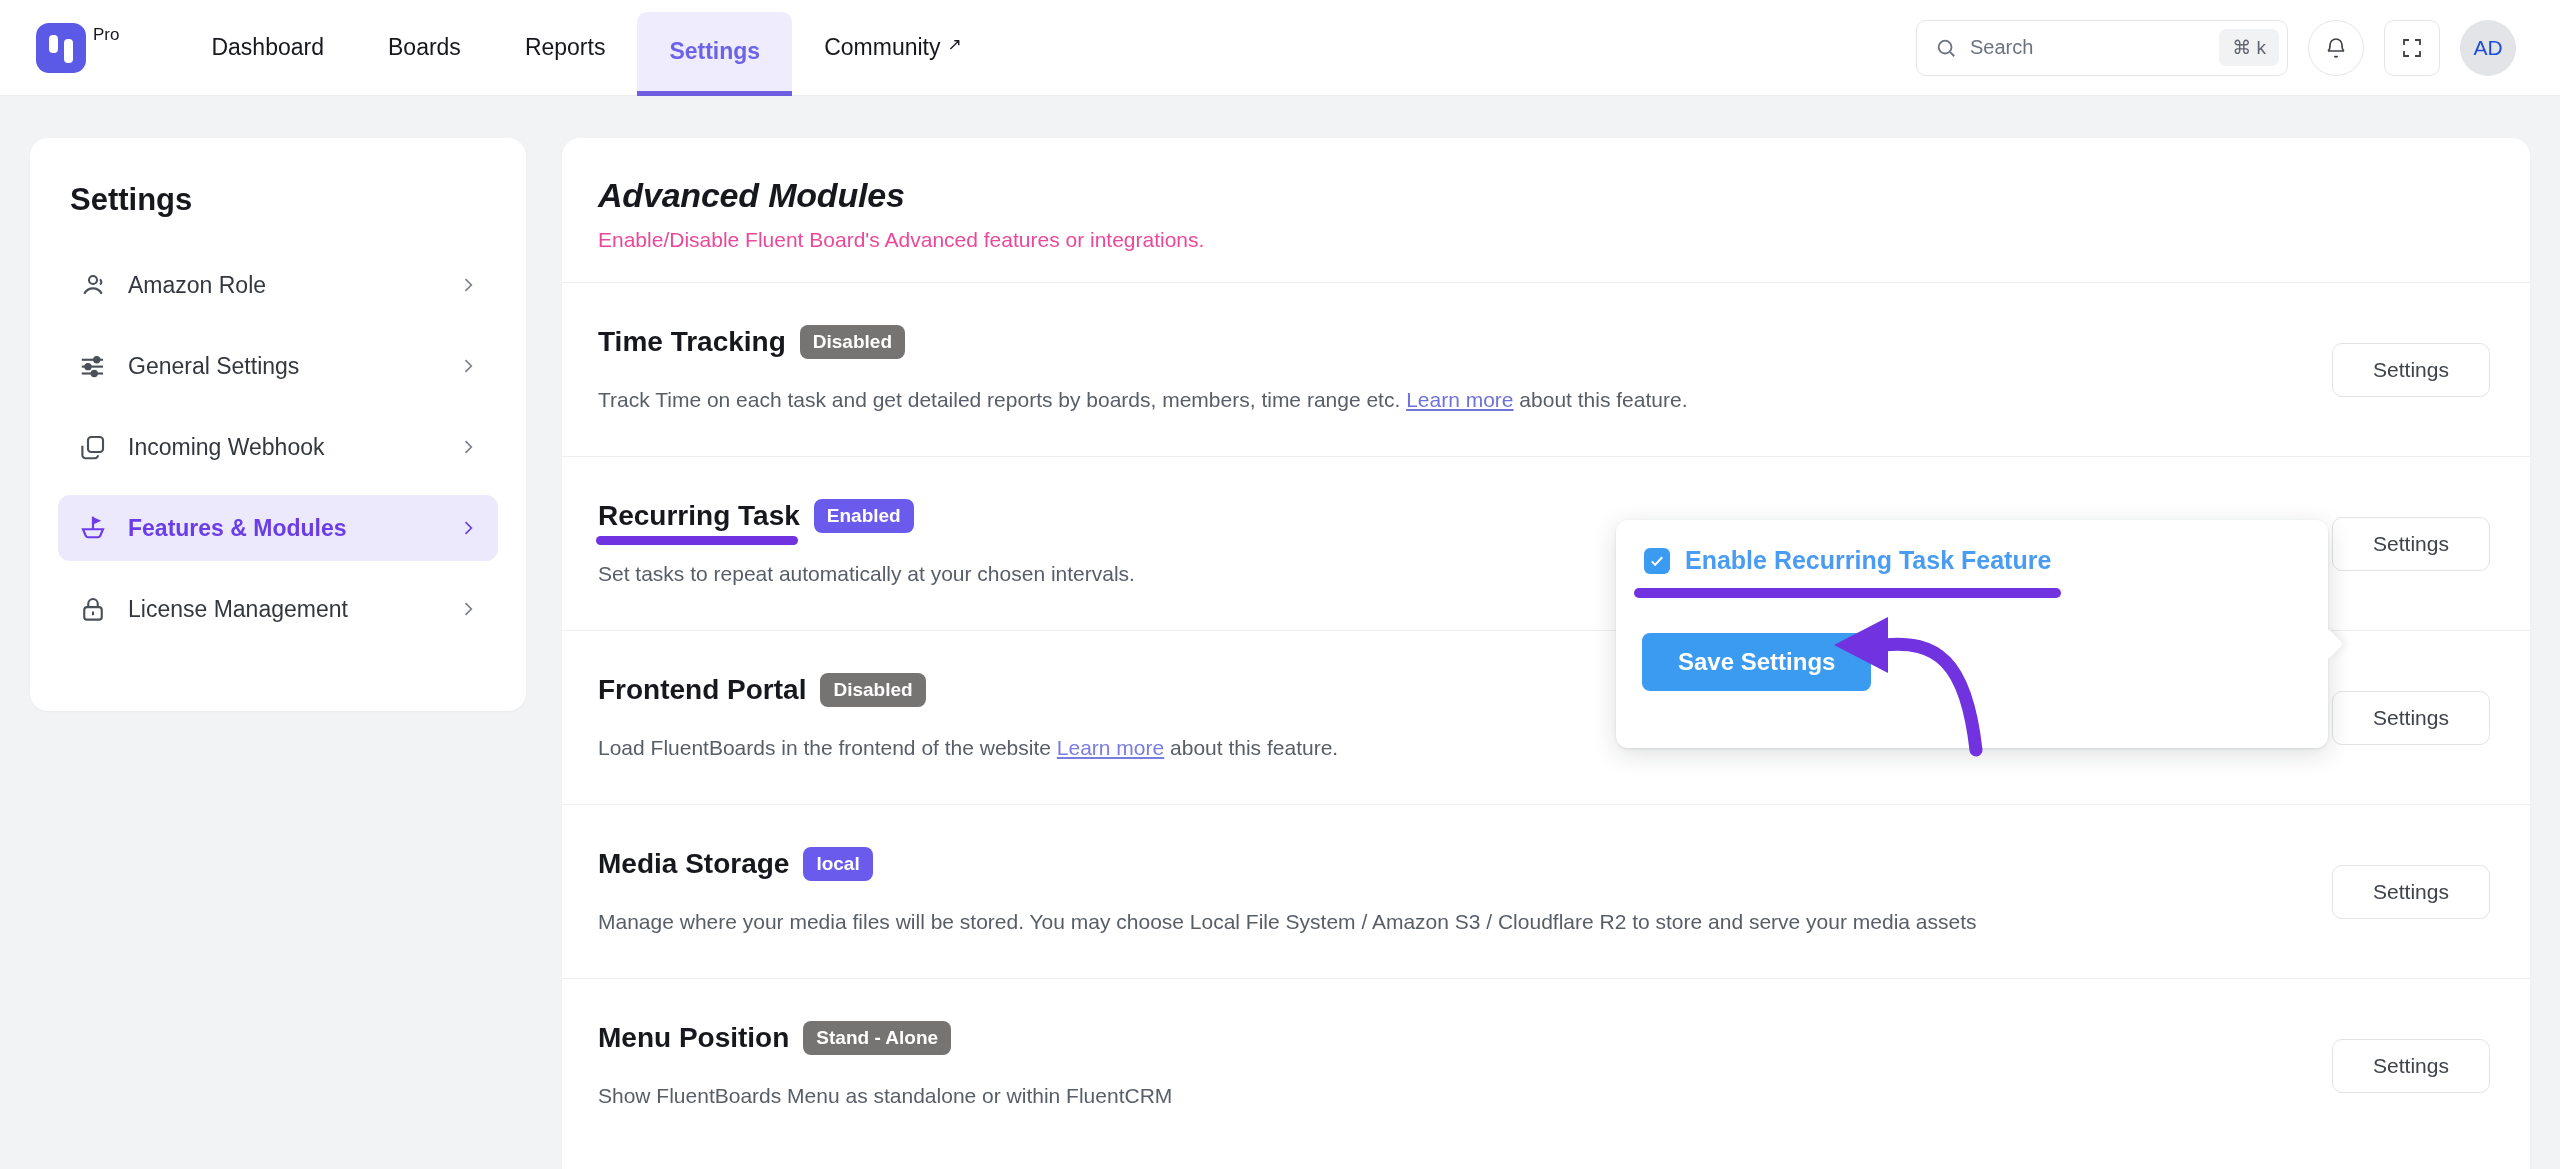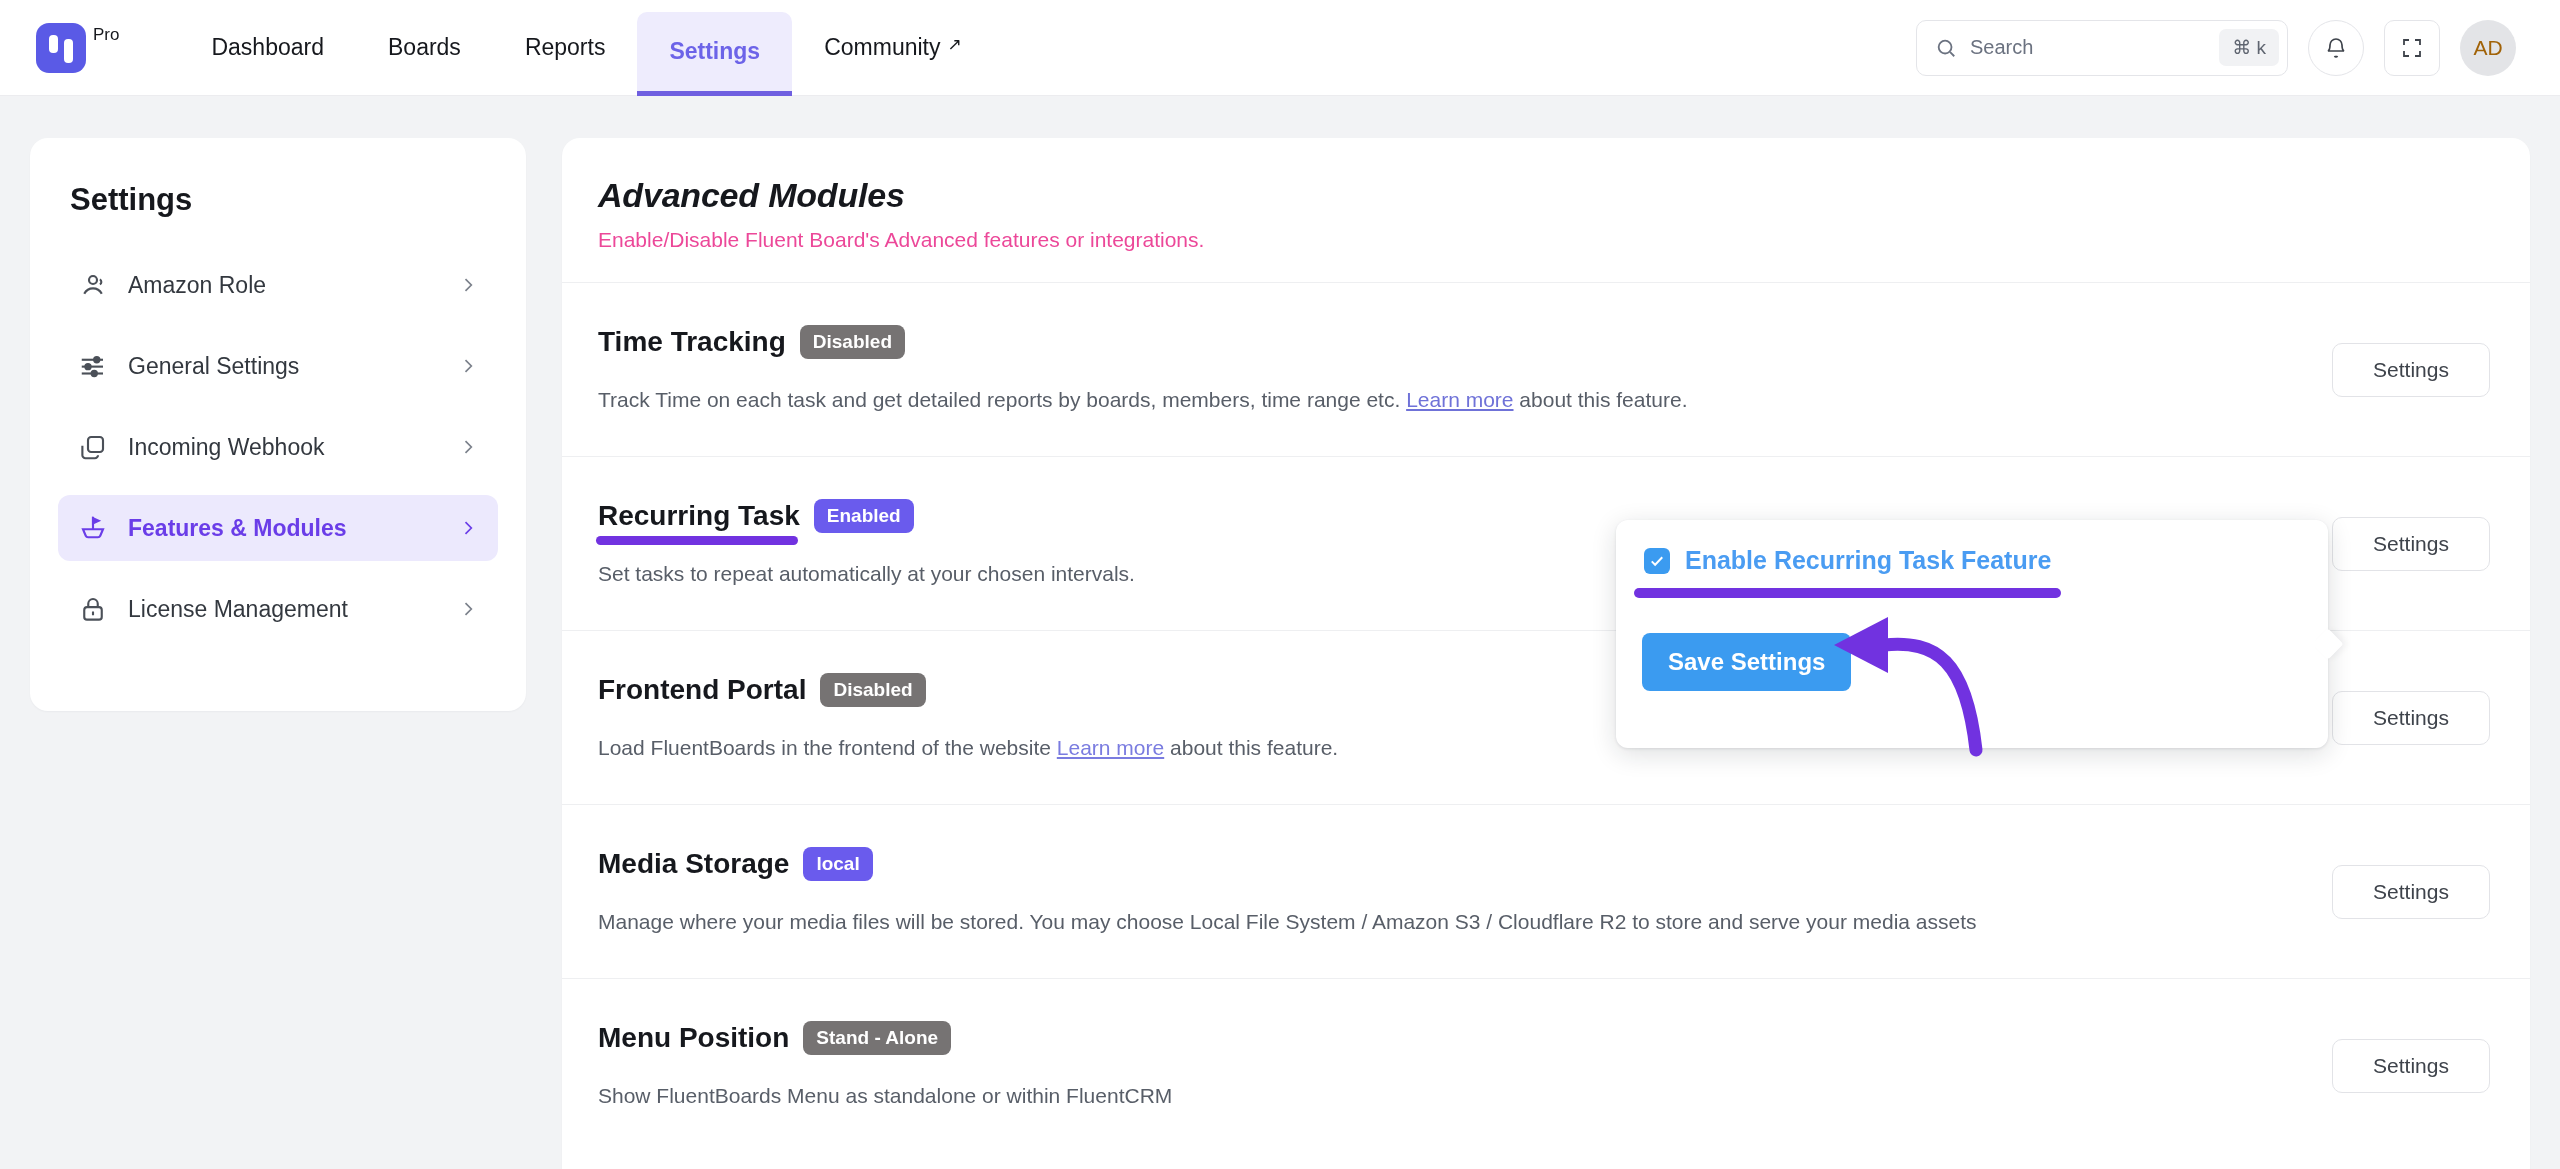--- a/index.html
+++ b/index.html
@@ -71,21 +71,21 @@
   }
   .icon-btn {
     width: 56px; height: 56px; border: 1px solid #e4e5e9;
     display: flex; align-items: center; justify-content: center;
     background: #fff; cursor: pointer;
   }
   .icon-btn.round { border-radius: 50%; }
   .icon-btn.sq { border-radius: 10px; }
   .avatar {
     width: 56px; height: 56px; border-radius: 50%;
-    background: #e3e4e7; color: #a16207;
+    background: #e3e4e7; color: #1d4ed8;
     font-size: 21px; display: flex; align-items: center; justify-content: center;
     cursor: pointer;
   }
 
   
   .page { display: flex; padding: 42px 0 0 30px; gap: 36px; }
 
   .sidebar {
     width: 496px; background: #fff; border-radius: 18px;
     padding: 34px 28px 34px 28px;
@@ -182,21 +182,21 @@
   }
   .pop-underline {
     position: absolute; left: 18px; top: 68px; width: 427px; height: 10px;
     border-radius: 6px; background: #7132e0;
   }
   .pop-save {
     position: absolute; left: 26px; top: 113px;
     background: #3b9bf0; color: #fff;
     border: none; border-radius: 8px;
     font-size: 24px; font-weight: 700;
-    padding: 15px 26px; cursor: pointer;
+    padding: 15px 36px; cursor: pointer;
     font-family: "Liberation Sans", sans-serif;
   }
   .arrow-svg { position: absolute; left: 210px; top: 80px; pointer-events: none; }
 
   .highlight-annotation { pointer-events: none; }
 </style>
 </head>
 <body>
 
 <div class="topbar">

